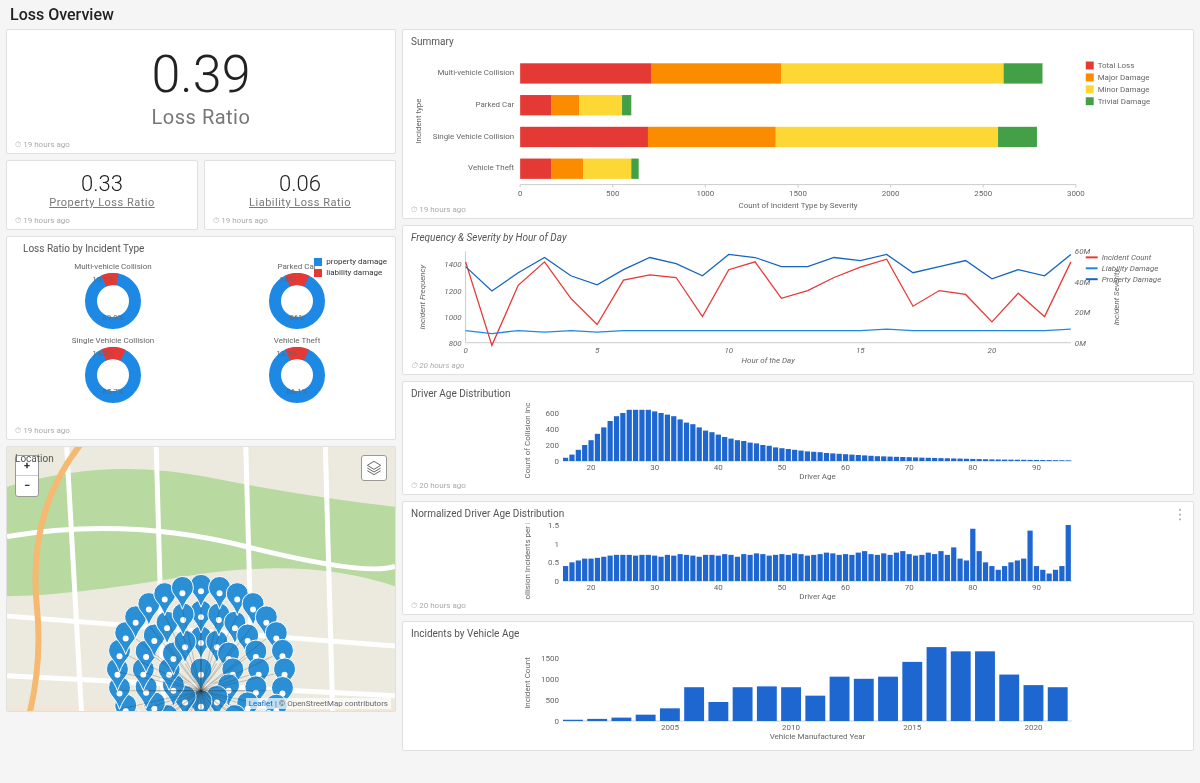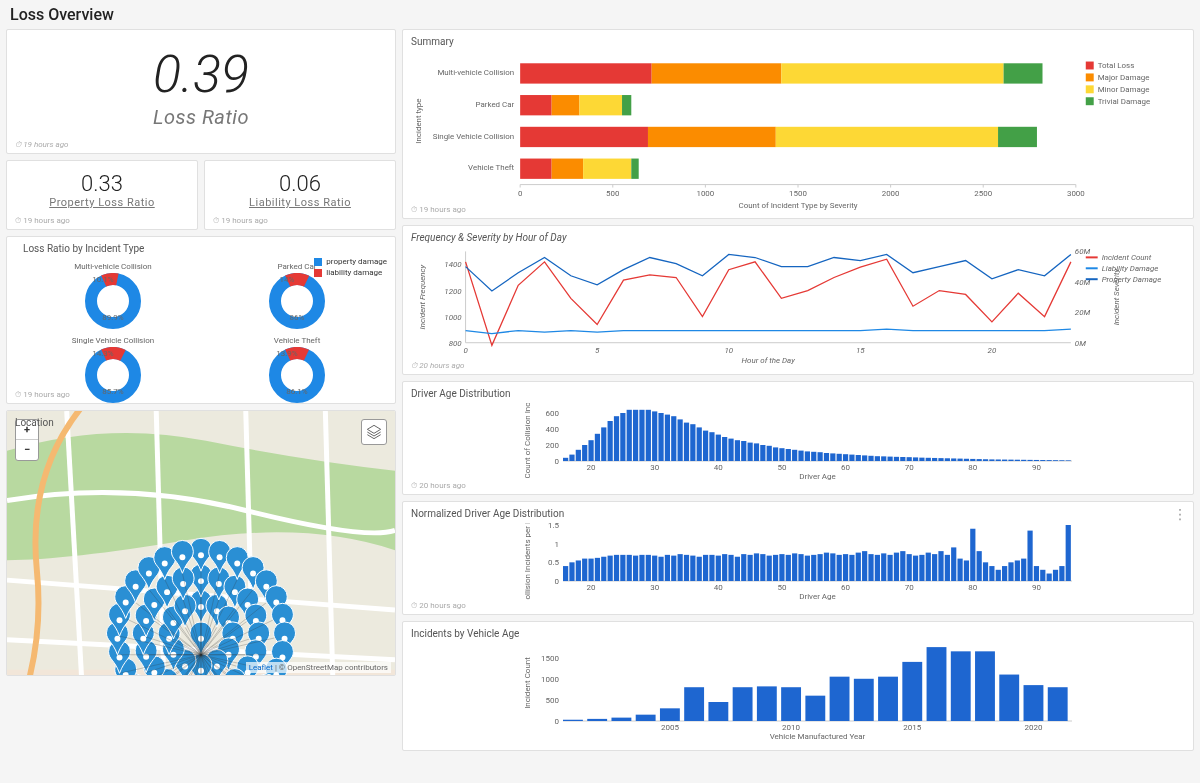--- a/index.html
+++ b/index.html
@@ -4,21 +4,21 @@
 <style>
 * { box-sizing: border-box; margin: 0; padding: 0; }
 body { font-family: -apple-system, BlinkMacSystemFont, "Segoe UI", Roboto, sans-serif; background: #f5f5f5; font-size: 11px; color: #333; width: 1200px; }
 .page-title { font-size: 16px; font-weight: 500; padding: 5px 10px; color: #222; }
 .grid { display: grid; grid-template-columns: 390px 1fr; gap: 6px; padding: 0 6px 6px 6px; }
 .card { background: #fff; border: 1px solid #e0e0e0; border-radius: 2px; padding: 6px 8px; position: relative; }
 .card-title { font-size: 10px; color: #555; margin-bottom: 4px; }
 .ts { font-size: 8px; color: #aaa; position: absolute; bottom: 3px; left: 8px; }
 
 
-.kpi-main { text-align: center; padding: 14px 0 24px 0; font-style: italic; }
+.kpi-main { text-align: center; padding: 14px 0 24px 0; }
 .kpi-val { font-size: 52px; font-weight: 300; color: #222; }
 .kpi-label { font-size: 20px; color: #777; letter-spacing: 0.5px; }
 .kpi-row { display: flex; gap: 6px; }
 .kpi-sub { flex: 1; text-align: center; padding: 10px 0 20px 0; }
 .kpi-sub .kpi-val { font-size: 22px; }
 .kpi-sub .kpi-label { font-size: 11px; text-decoration: underline; }
 
 
 .donuts { display: grid; grid-template-columns: 1fr 1fr; gap: 4px; padding: 4px 0 14px 0; }
 .donut-cell { text-align: center; }
@@ -66,21 +66,21 @@
         <div class="kpi-label">Property Loss Ratio</div>
         <div class="ts">⏱ 19 hours ago</div>
       </div>
       <div class="card kpi-sub">
         <div class="kpi-val">0.06</div>
         <div class="kpi-label">Liability Loss Ratio</div>
         <div class="ts">⏱ 19 hours ago</div>
       </div>
     </div>
 
-    <div class="card" style="height:168px;padding-left:16px;">
+    <div class="card" style="height:204px;padding-left:16px;">
       <div class="card-title">Loss Ratio by Incident Type</div>
       <div class="donuts" id="donuts">
           <div class="donut-cell"><div class="dname">Multi-vehicle Collision</div><svg width="70" height="56" viewBox="0 0 70 56">
               <circle cx="35" cy="28" r="22" fill="none" stroke="#1e88e5" stroke-width="12"></circle>
               <circle cx="35" cy="28" r="22" fill="none" stroke="#e53935" stroke-width="12" stroke-dasharray="13.961237752553037 138.23007675795088" transform="rotate(-115 35 28)"></circle>
               <text x="35" y="50" text-anchor="middle" fill="#fff" font-size="7"></text>
               <text x="25" y="9" text-anchor="middle" fill="#fff" font-size="6">10.1%</text>
               <text x="35" y="47" text-anchor="middle" fill="#fff" font-size="6">89.9%</text>
             </svg></div>
           <div class="donut-cell"><div class="dname">Parked Car</div><svg width="70" height="56" viewBox="0 0 70 56">

